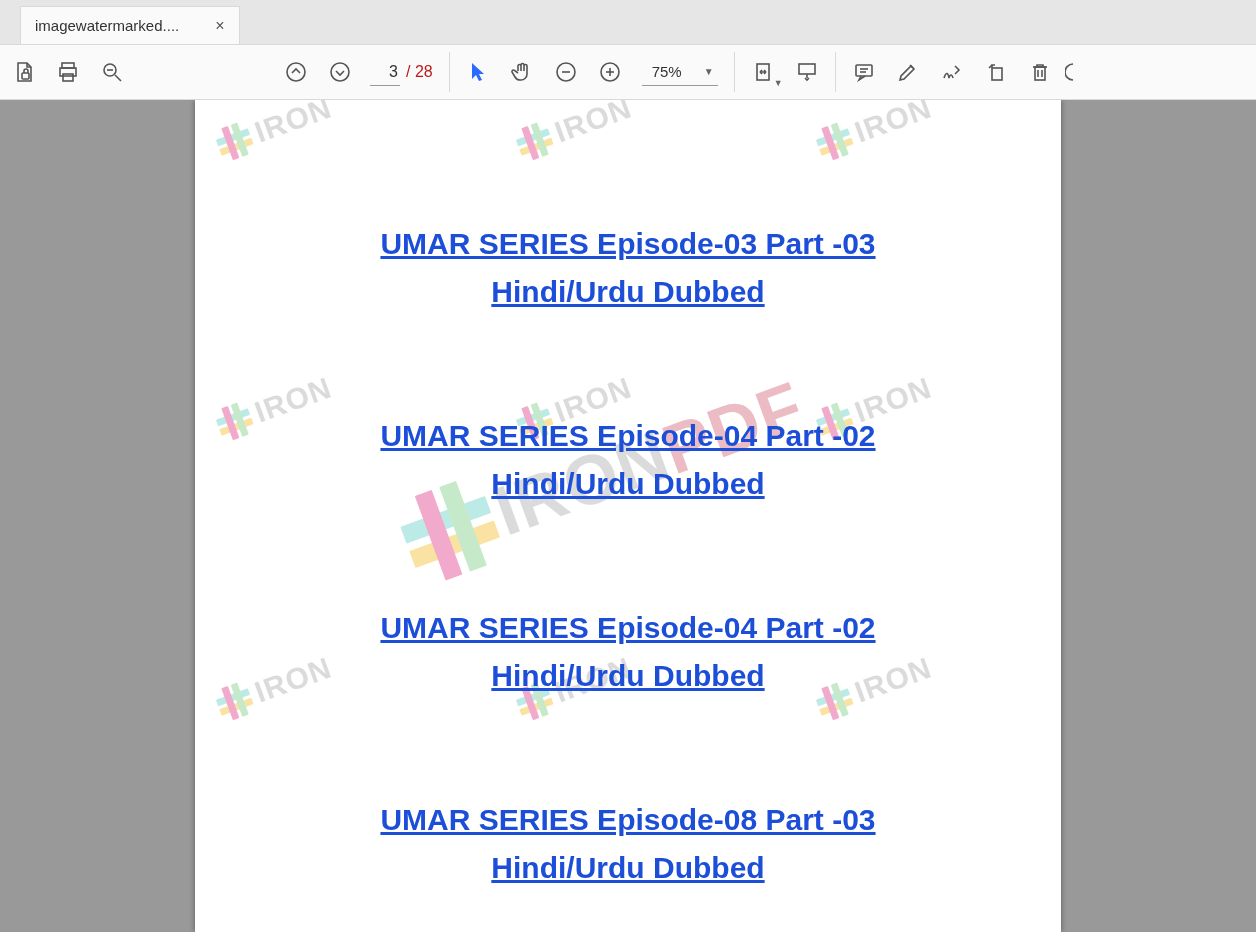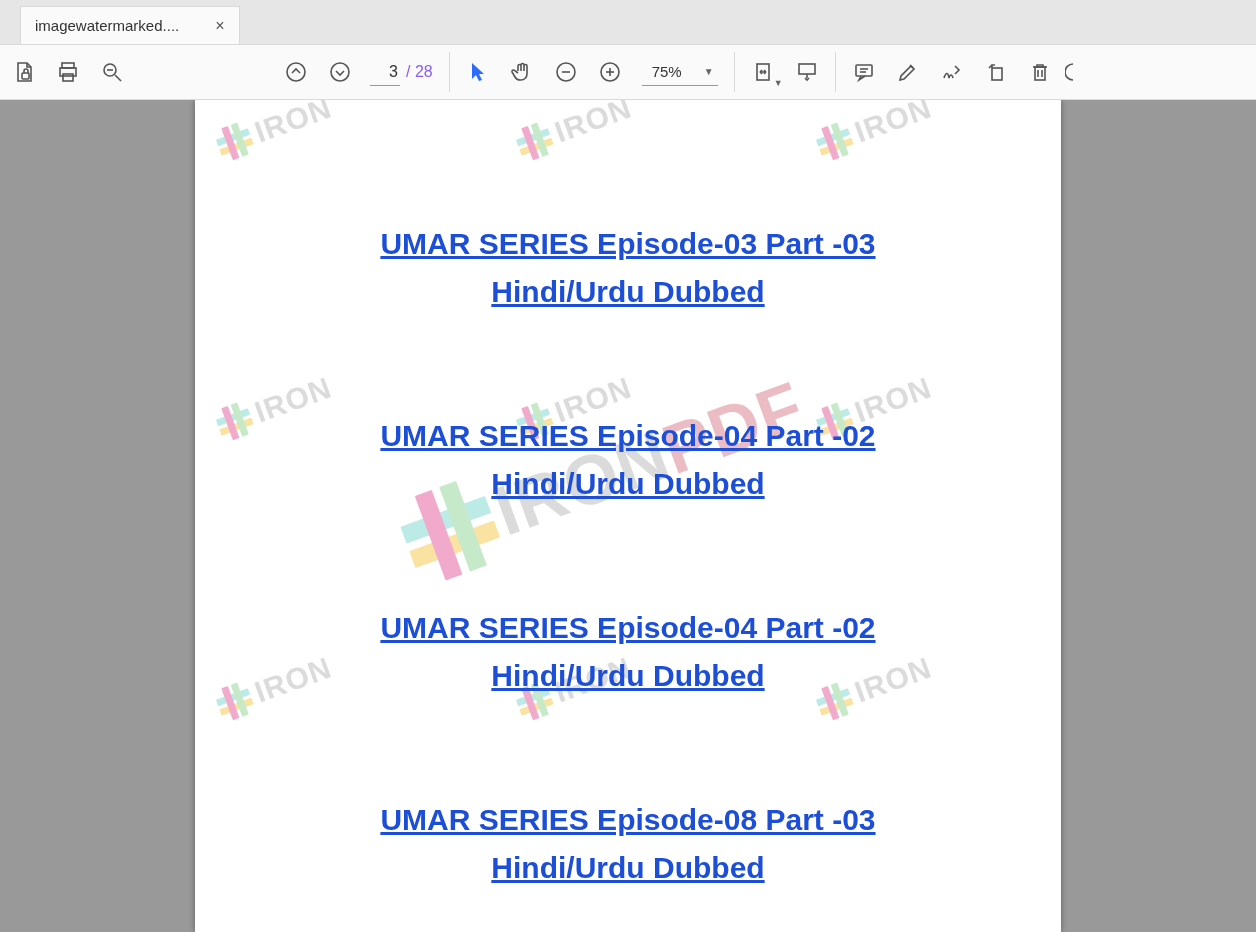--- a/index.html
+++ b/index.html
@@ -51,21 +51,21 @@
     color: #555;
     position: relative;
   }
   .tbtn svg { width: 24px; height: 24px; display:block; }
   .sep { width: 1px; height: 40px; background: #d9d9d9; margin: 0 6px; }
   .page-input {
     width: 30px; height: 28px; border: none; border-bottom: 1px solid #999;
     background: transparent; text-align: right; font-size: 16px; color: #333;
     margin-left: 8px;
   }
-  .page-total { font-size: 16px; color: #8b5cf6; margin: 0 10px 0 6px; white-space: pre; }
+  .page-total { font-size: 16px; color: #b91c1c; margin: 0 10px 0 6px; white-space: pre; }
   .zoom-box {
     width: 76px; height: 28px; border-bottom: 1px solid #999;
     display: flex; align-items: center; justify-content: space-between;
     margin: 0 10px; font-size: 15px; color:#333; padding: 0 4px 0 10px;
   }
   .zoom-box .caret { font-size: 10px; color:#666; }
   .gap { width: 140px; }
   .viewer {
     position: absolute; left:0; right:0; top:100px; bottom:0;
     background: #999;

